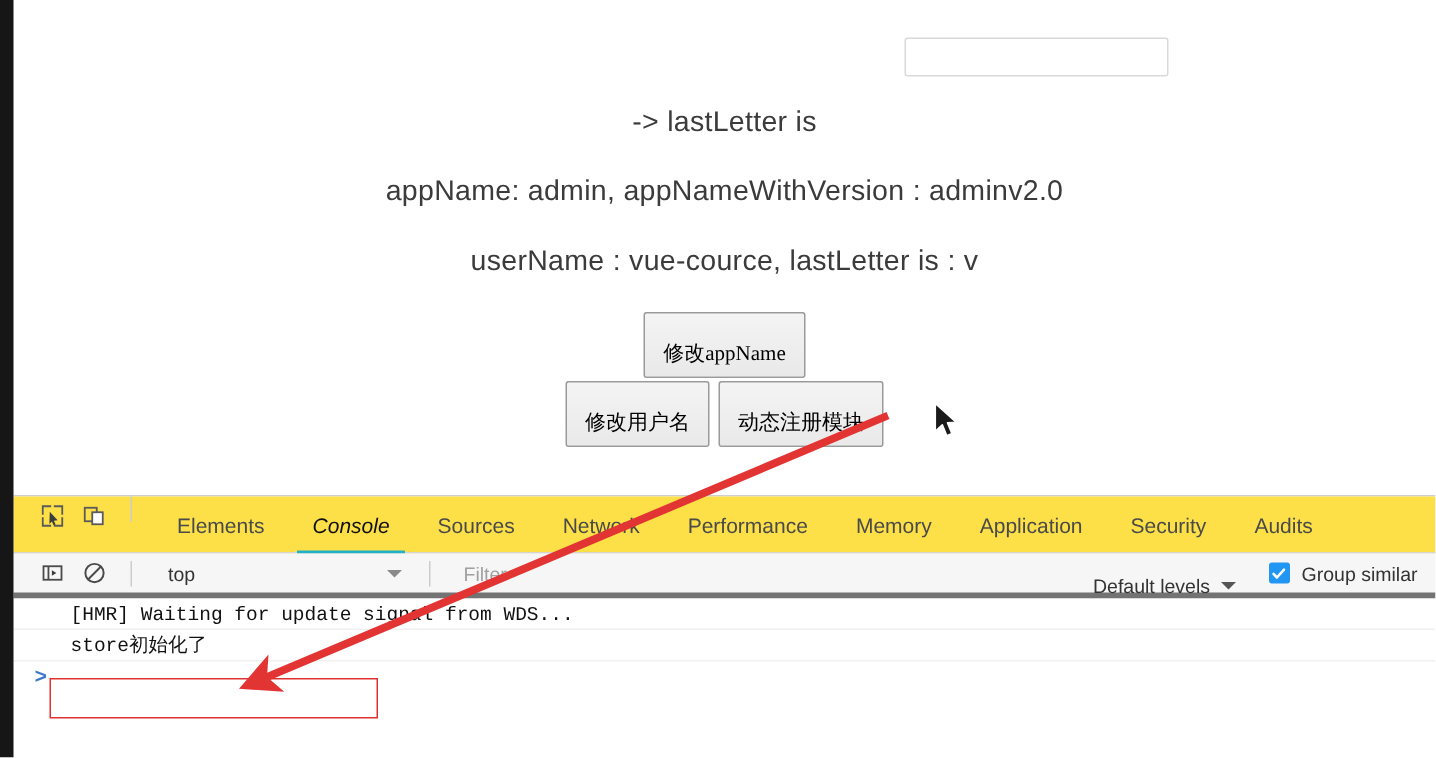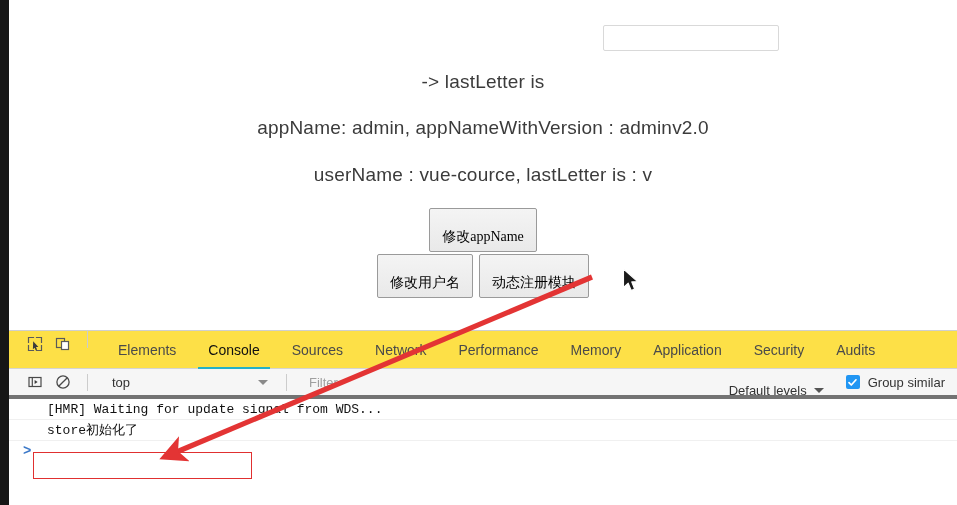--- a/index.html
+++ b/index.html
@@ -147,20 +147,21 @@
     height: 38px;
     font-size: 14px;
     color: #4a4a4a;
     position: relative;
     cursor: default;
     white-space: nowrap;
     font-family: "Liberation Sans", sans-serif;
   }
   .dt-tab.active {
     color: #101010;
+    font-style: italic;
   }
   .dt-tab.active::after {
     content: "";
     position: absolute;
     left: 6px; right: 6px;
     bottom: 0;
     height: 2px;
     background: #24b0c8;
   }
 

